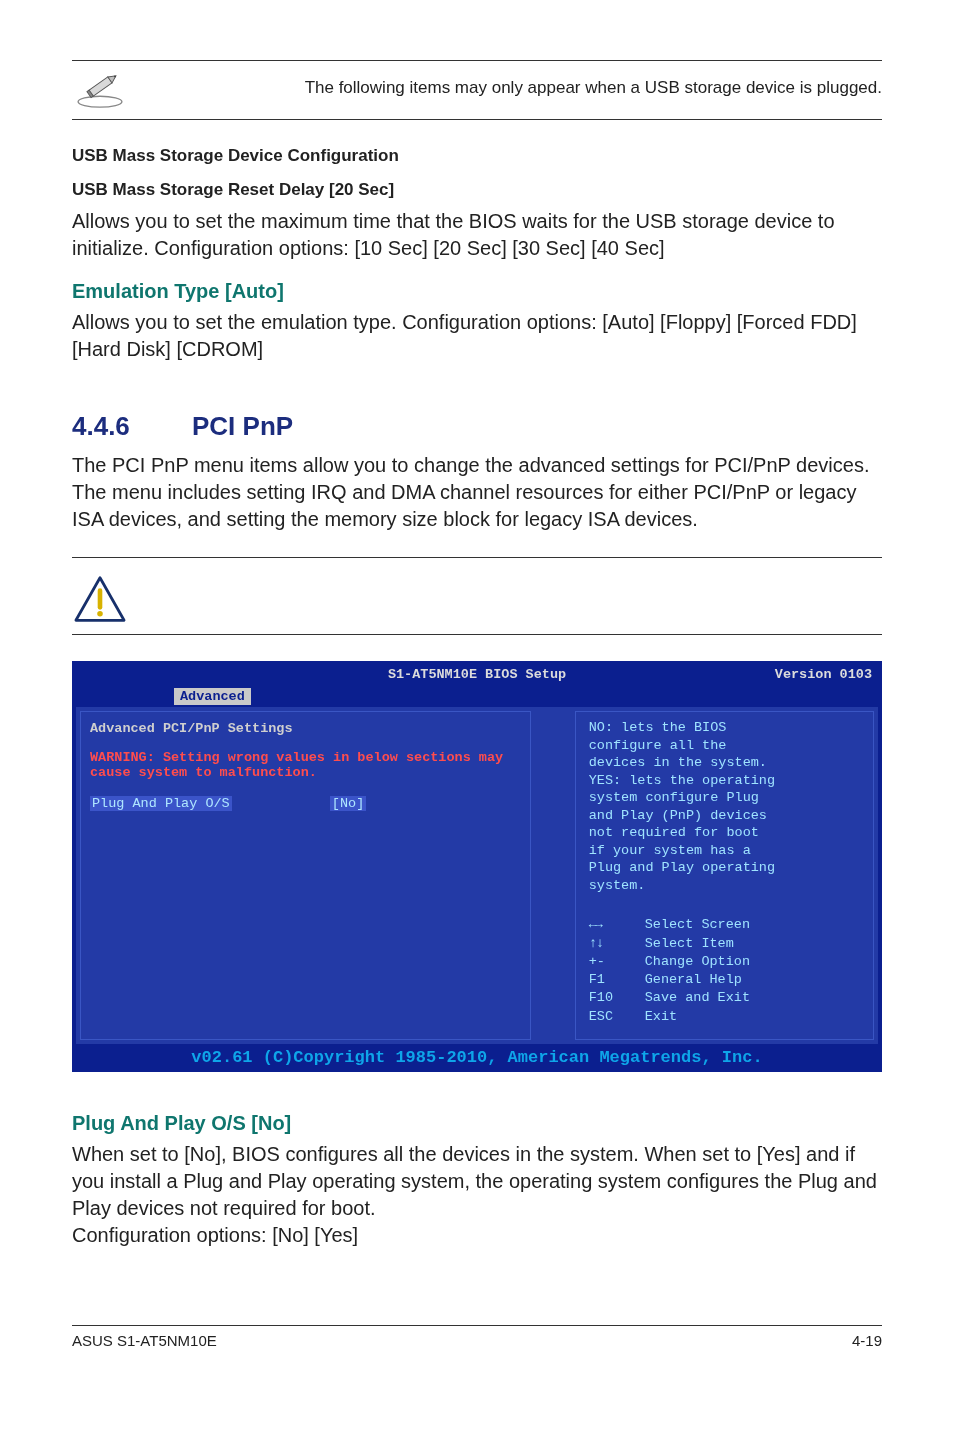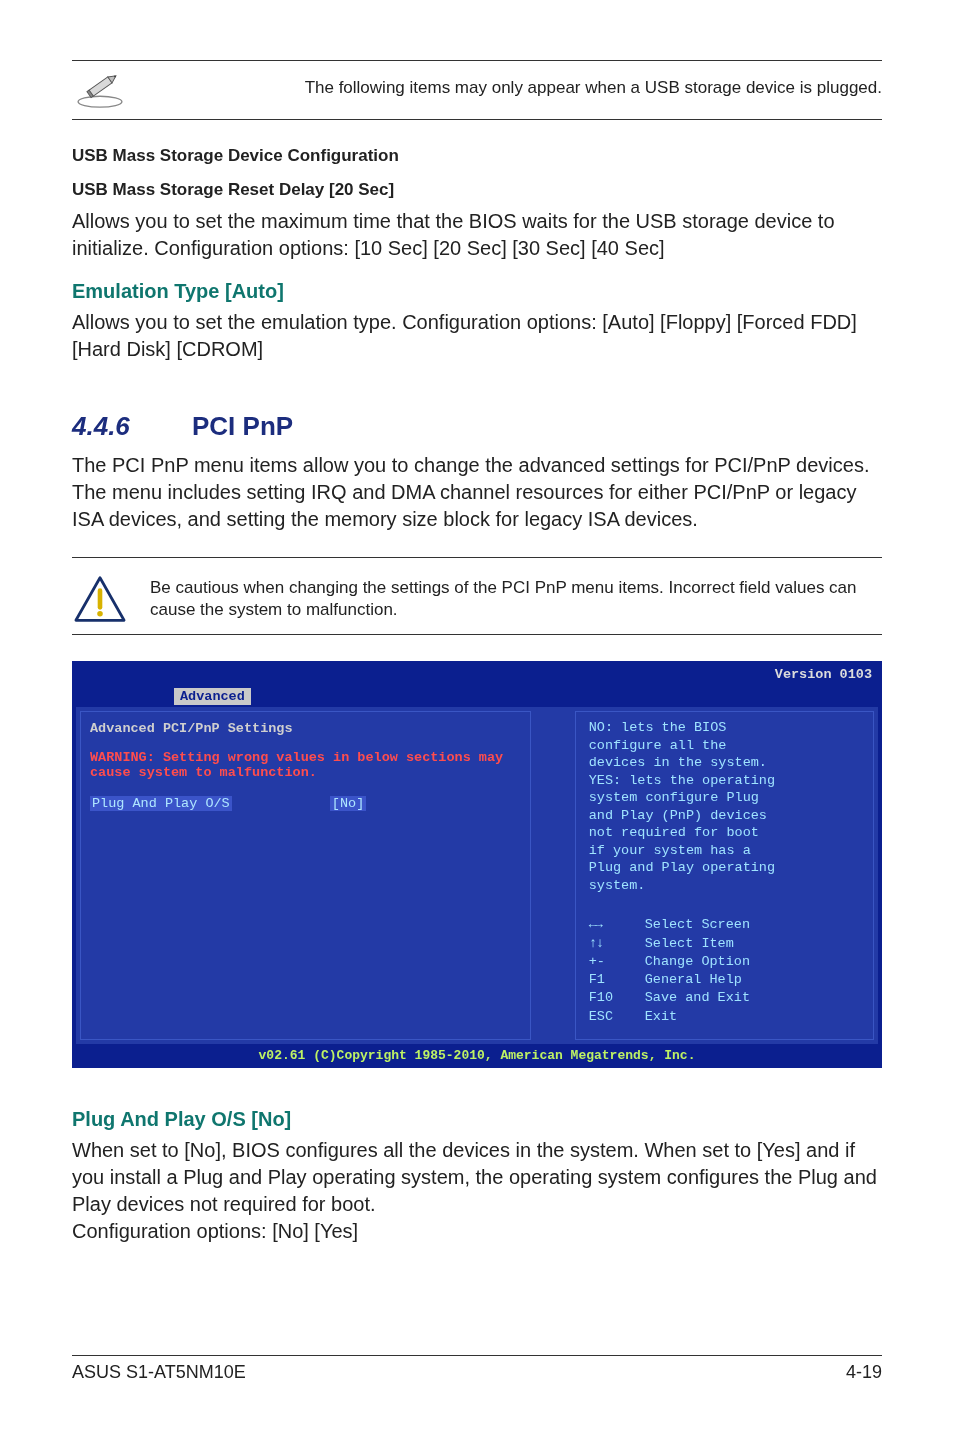--- a/index.html
+++ b/index.html
@@ -11,21 +11,21 @@
   .note-row { display: flex; align-items: center; gap: 22px; margin-bottom: 10px; text-align: right; }
   .note-row .note-text { font-size: 17px; flex: 1; }
 
   .pencil-svg { width: 56px; height: 42px; flex-shrink: 0; }
 
   h3.black { font-size: 17px; font-weight: bold; margin-top: 26px; margin-bottom: 8px; }
   h3.blue  { font-size: 20px; font-weight: bold; color: #0f766e; margin-top: 18px; margin-bottom: 6px; }
   p.body   { font-size: 20px; line-height: 1.35; }
 
   h2.section { font-size: 26px; font-weight: bold; color: #1c2d7e; margin-top: 48px; margin-bottom: 10px; }
-  h2.section .num { display: inline-block; width: 120px; font-style: italic; }
+  h2.section .num { display: inline-block; width: 120px; }
 
   .caution-row { display: flex; align-items: center; gap: 22px; margin: 16px 0 22px 0; }
   .caution-row .caution-text { font-size: 17px; flex: 1; line-height: 1.3; }
   .tri-svg { width: 56px; height: 50px; flex-shrink: 0; }
 
   
   .bios-wrap { width: 100%; background: #0b1f8f; padding: 2px; font-family: "Courier New", monospace; font-size: 13.5px; }
   .bios-titlebar { color: #dcdcdc; padding: 4px 8px 6px 8px; display: flex; position: relative; }
   .bios-titlebar .center { position: absolute; left: 0; right: 0; text-align: center; font-weight: bold; }
   .bios-titlebar .right { margin-left: auto; font-weight: bold; }
@@ -41,24 +41,24 @@
   .b-grey { color: #cfcfcf; font-weight: bold; }
   .b-red  { color: #ff4d4d; font-weight: bold; }
   .b-cyanhl { background: #3b54c9; color: #aee6ff; padding: 0 2px; }
 
   .help-keys { margin-top: 22px; line-height: 1.35; }
   .help-keys .row { display: flex; }
   .help-keys .k { width: 56px; display: inline-flex; align-items: center; }
   .arrow-lr { letter-spacing: -2px; }
   .arrow-ud { letter-spacing: -1px; }
 
-  .bios-footer { background: #0b1f8f; color: #bef264; font-family: "Courier New", monospace; font-size: 13px; text-align: center; padding: 2px 0 3px 0; font-weight: bold; }
+  .bios-footer { background: #0b1f8f; color: #0ea5e9; font-family: "Courier New", monospace; font-size: 17px; text-align: center; padding: 2px 0 3px 0; font-weight: bold; }
 
   
-  .page-footer { margin-top: 110px; border-top: 1px solid #333; padding-top: 6px; display: flex; justify-content: space-between; font-size: 18px; }
+  .page-footer { margin-top: 76px; border-top: 1px solid #333; padding-top: 6px; display: flex; justify-content: space-between; font-size: 15px; }
 
   .spacer-sm { height: 6px; }
 </style>
 </head>
 <body>
 
 <hr class="hr-thin">
 <div class="note-row">
   <svg class="pencil-svg" viewBox="0 0 60 46">
     <ellipse cx="30" cy="38" rx="24" ry="6" fill="none" stroke="#888" stroke-width="1.5"></ellipse>
@@ -87,26 +87,26 @@
 <p class="body">The PCI PnP menu items allow you to change the advanced settings for PCI/PnP devices. The menu includes setting IRQ and DMA channel resources for either PCI/PnP or legacy ISA devices, and setting the memory size block for legacy ISA devices.</p>
 
 <div class="spacer-sm"></div>
 <div style="border-top:1px solid #333; margin-top:18px;"></div>
 <div class="caution-row">
   <svg class="tri-svg" viewBox="0 0 60 54">
     <polygon points="30,4 56,50 4,50" fill="none" stroke="#17306b" stroke-width="3" stroke-linejoin="round"></polygon>
     <line x1="30" y1="18" x2="30" y2="36" stroke="#d8b200" stroke-width="5" stroke-linecap="round"></line>
     <circle cx="30" cy="43" r="3" fill="#d8b200"></circle>
   </svg>
-  <div class="caution-text">Be cautious when changing the settings of the PCI PnP menu items. Incorrect field values can cause the system to malfunction.</div>
 </div>
 <div style="border-top:1px solid #333; margin-top:-12px; margin-bottom:26px;"></div>
 
 <div class="bios-wrap">
   <div class="bios-titlebar">
+    <span class="center">S1-AT5NM10E BIOS Setup</span>
     <span class="right">Version 0103</span>
   </div>
   <div class="bios-tabs">
     <span class="bios-tab">Advanced</span>
   </div>
   <div class="bios-body">
     <div class="bios-left">
       <div class="bios-left-frame"></div>
       <div class="b-grey" style="margin-bottom:14px;">Advanced PCI/PnP Settings</div>
       <div class="b-red">WARNING: Setting wrong values in below sections may</div>

